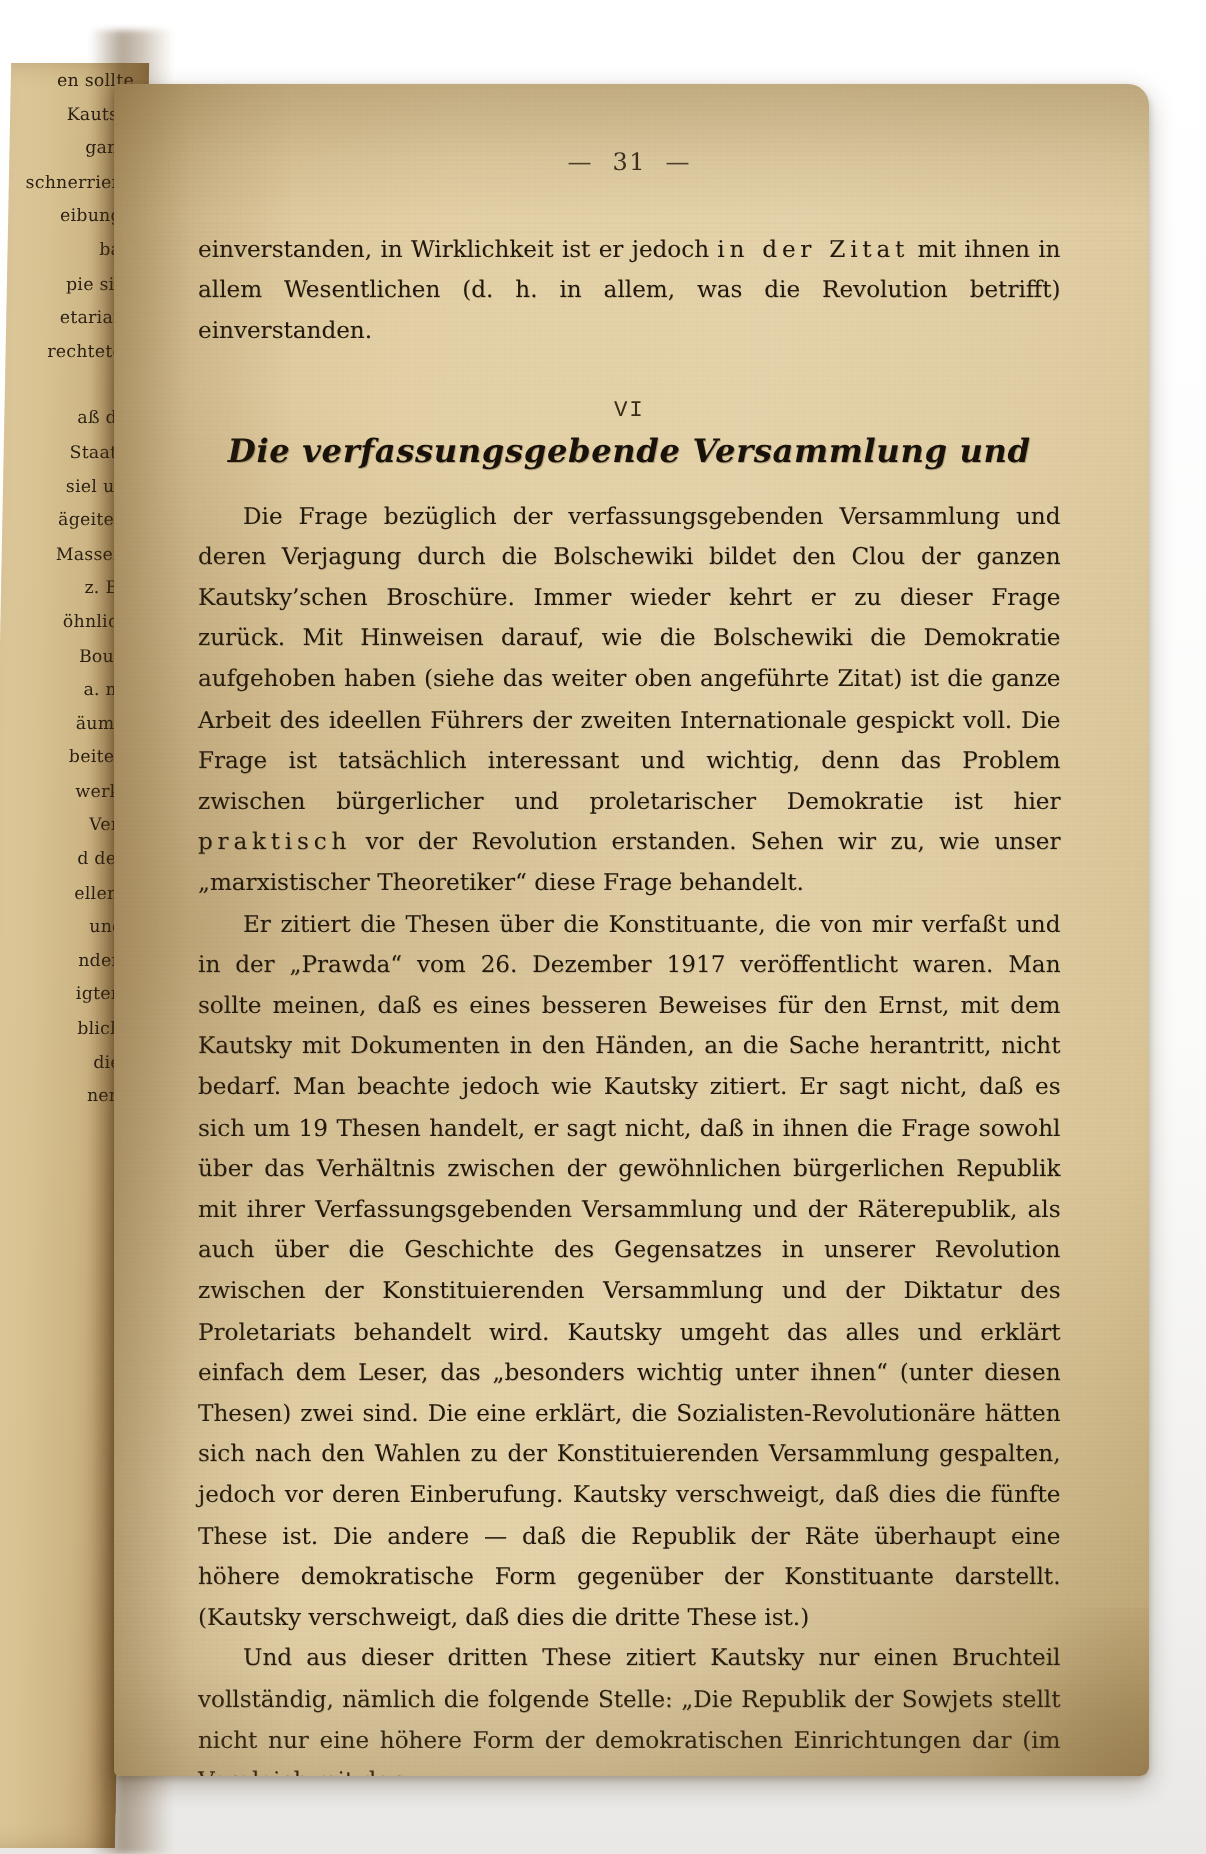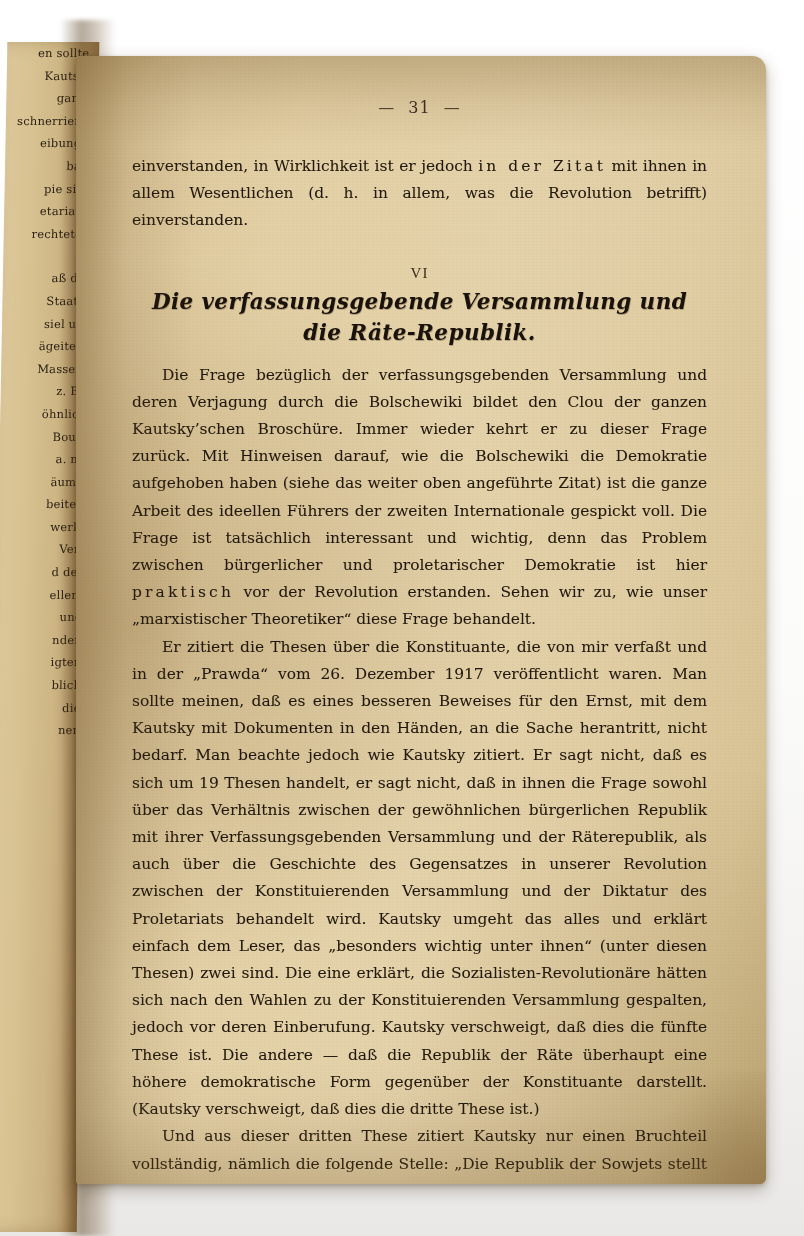--- a/index.html
+++ b/index.html
@@ -89,21 +89,21 @@
     line-height:27.2px;
     text-align:justify;
     color:#20180c;
     text-shadow:.4px .4px 0 rgba(90,64,26,.22);
   }
   p.body + p.body{margin-top:0;}
   p.indent{text-indent:30px;}
 
   .chapnum{
     margin:30px 0 4px 0;text-align:center;
-    font-family:Liberation Serif, serif;font-size:15px;letter-spacing:1.2px;color:#3a2c19;
+    font-family:Liberation Mono, monospace;font-size:15px;letter-spacing:1.2px;color:#3a2c19;
   }
   h2.chaptitle{
     margin:0 0 14px 0;text-align:center;
     font-family:"DejaVu Serif",serif;
     font-weight:bold;font-size:21.5px;line-height:31px;
     font-style:italic;
     letter-spacing:.4px;
     color:#19120a;
     text-shadow:.6px .6px 0 rgba(70,48,18,.3);
   }
@@ -169,21 +169,20 @@
 
       <div class="folio">
         <span class="dash">—</span><span>31</span><span class="dash">—</span>
       </div>
 
       <p class="body"><span>einverstanden, in Wirklichkeit ist er jedoch </span><span class="sp">in der Zitat</span><span> mit ihnen in allem Wesentlichen (d. h. in allem, was die Revolution betrifft) einverstanden.</span></p>
 
       <div class="chapnum">VI</div>
       <h2 class="chaptitle">
         <span>Die verfassungsgebende Versammlung und</span><br>
-        <span>die Räte-Republik.</span>
       </h2>
 
       <p class="body indent"><span>Die Frage bezüglich der verfassungsgebenden Versammlung und deren Verjagung durch die Bolschewiki bildet den Clou der ganzen Kautsky’schen Broschüre. Immer wieder kehrt er zu dieser Frage zurück. Mit Hinweisen darauf, wie die Bolschewiki die Demokratie aufgehoben haben (siehe das weiter oben angeführte Zitat) ist die ganze Arbeit des ideellen Führers der zweiten Internationale gespickt voll. Die Frage ist tatsächlich interessant und wichtig, denn das Problem zwischen bürgerlicher und proletarischer Demokratie ist hier </span><span class="sp">praktisch</span><span> vor der Revolution erstanden. Sehen wir zu, wie unser „marxistischer Theoretiker“ diese Frage behandelt.</span></p>
 
       <p class="body indent">Er zitiert die Thesen über die Konstituante, die von mir verfaßt und in der „Prawda“ vom 26. Dezember 1917 veröffentlicht waren. Man sollte meinen, daß es eines besseren Beweises für den Ernst, mit dem Kautsky mit Dokumenten in den Händen, an die Sache herantritt, nicht bedarf. Man beachte jedoch wie Kautsky zitiert. Er sagt nicht, daß es sich um 19 Thesen handelt, er sagt nicht, daß in ihnen die Frage sowohl über das Verhältnis zwischen der gewöhnlichen bürgerlichen Republik mit ihrer Verfassungsgebenden Versammlung und der Räterepublik, als auch über die Geschichte des Gegensatzes in unserer Revolution zwischen der Konstituierenden Versammlung und der Diktatur des Proletariats behandelt wird. Kautsky umgeht das alles und erklärt einfach dem Leser, das „besonders wichtig unter ihnen“ (unter diesen Thesen) zwei sind. Die eine erklärt, die Sozialisten-Revolutionäre hätten sich nach den Wahlen zu der Konstituierenden Versammlung gespalten, jedoch vor deren Einberufung. Kautsky verschweigt, daß dies die fünfte These ist. Die andere — daß die Republik der Räte überhaupt eine höhere demokratische Form gegenüber der Konstituante darstellt. (Kautsky verschweigt, daß dies die dritte These ist.)</p>
 
       <p class="body indent"><span>Und aus dieser dritten These zitiert Kautsky nur einen Bruchteil vollständig, nämlich die folgende Stelle: „Die Republik der Sowjets stellt nicht nur eine höhere Form der demokratischen Einrichtungen dar (im Vergleich mit der </span></p>
 
     </div>
 

